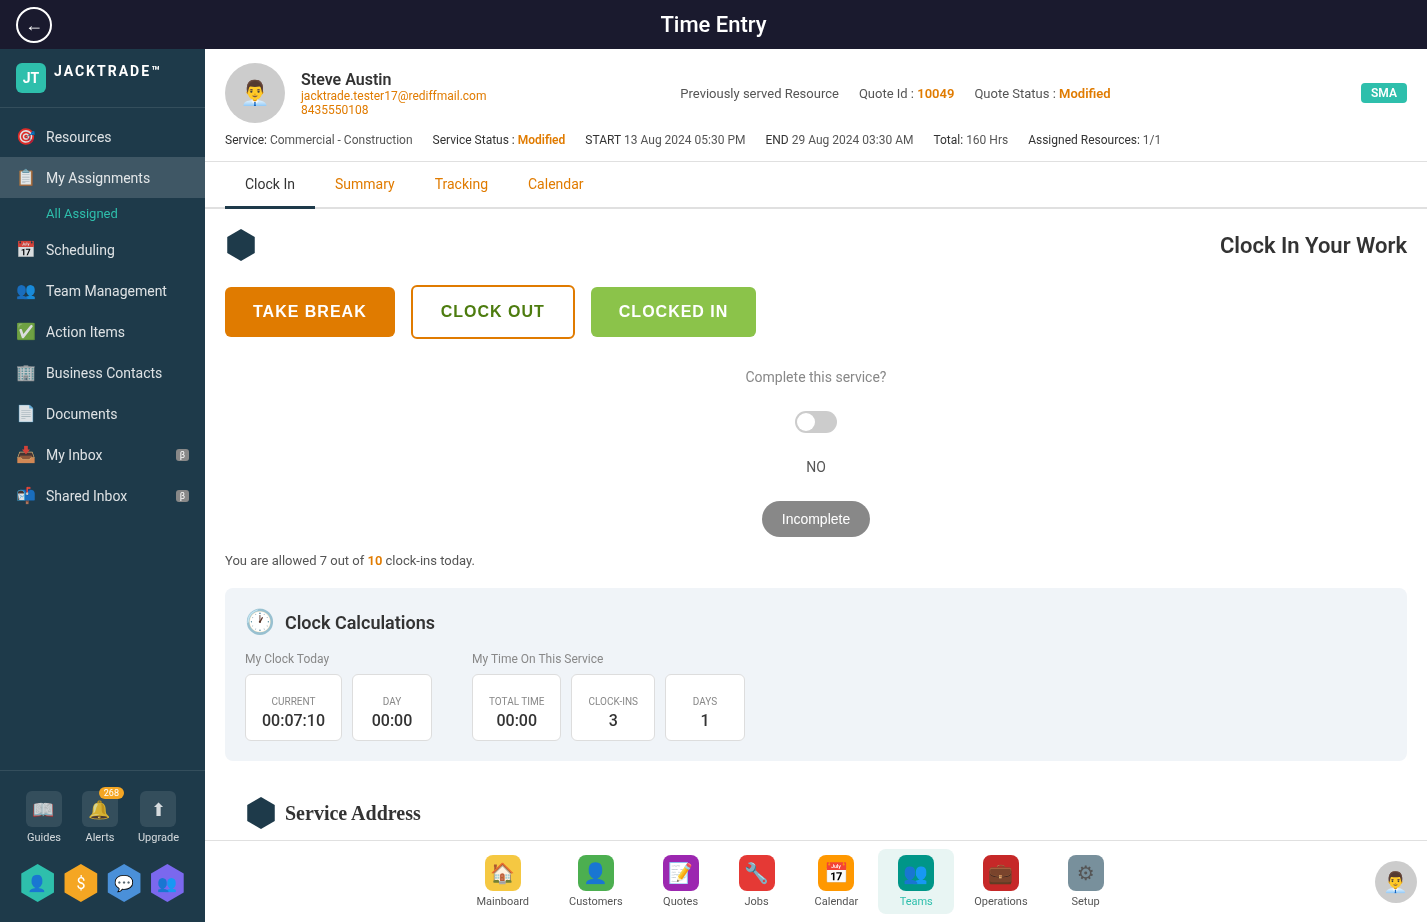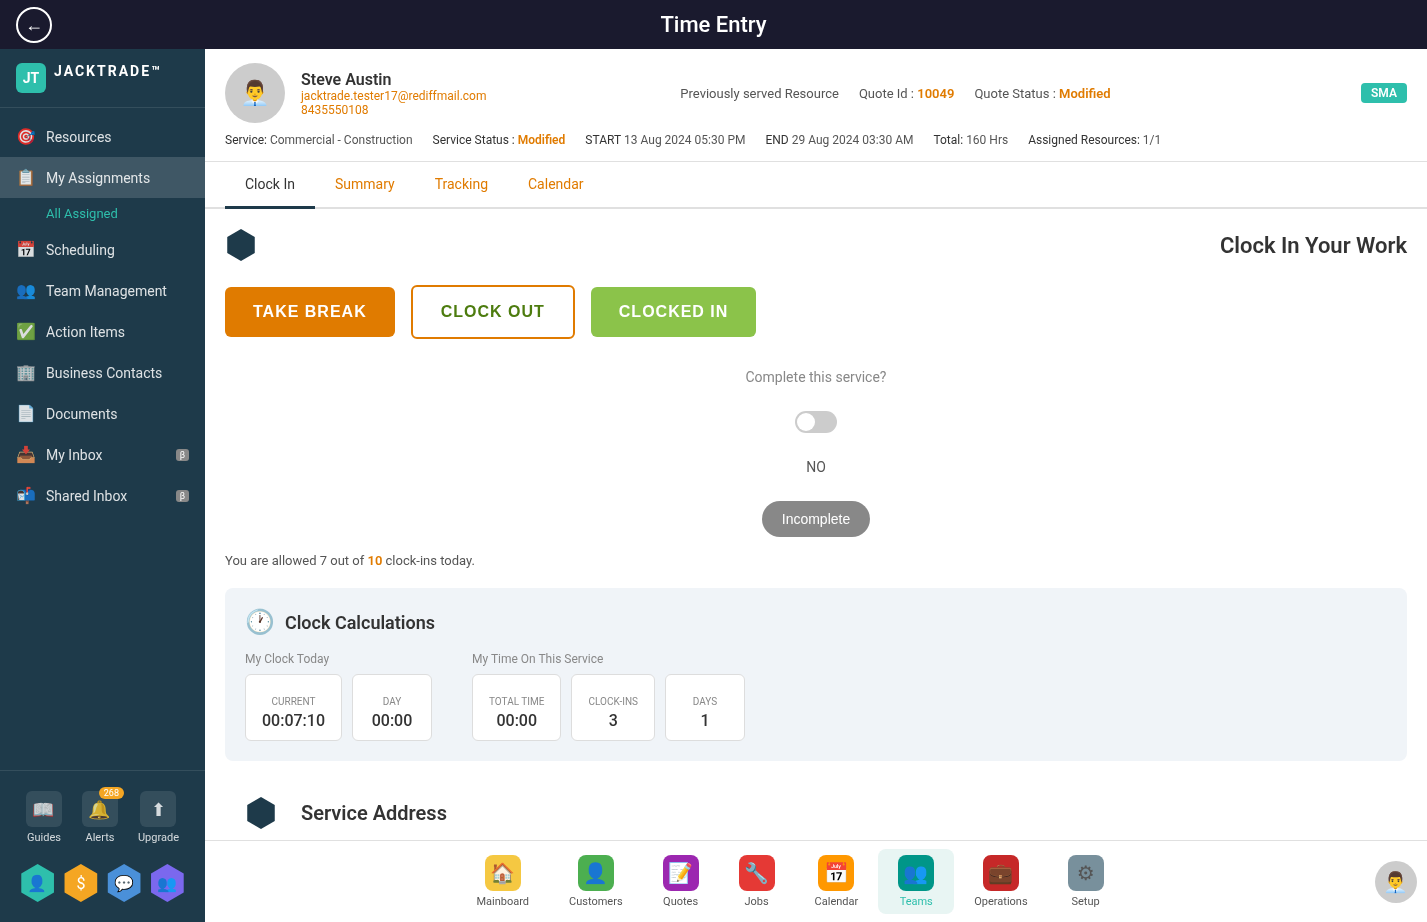--- a/index.html
+++ b/index.html
@@ -415,26 +415,27 @@
     .clock-box-value {
       font-size: 16px;
       color: #333;
       font-weight: 500;
     }
 
     
     .service-address-header {
       display: flex;
       align-items: center;
-      gap: 24px;
+      gap: 8px;
       font-size: 20px;
       font-weight: 600;
       color: #333;
       padding: 16px 20px;
       background: white;
+      font-family: Liberation Serif, serif;
     }
 
     
     .bottom-nav {
       background: white;
       border-top: 1px solid #e0e0e0;
       display: flex;
       align-items: center;
       padding: 8px 0;
       flex-shrink: 0;

